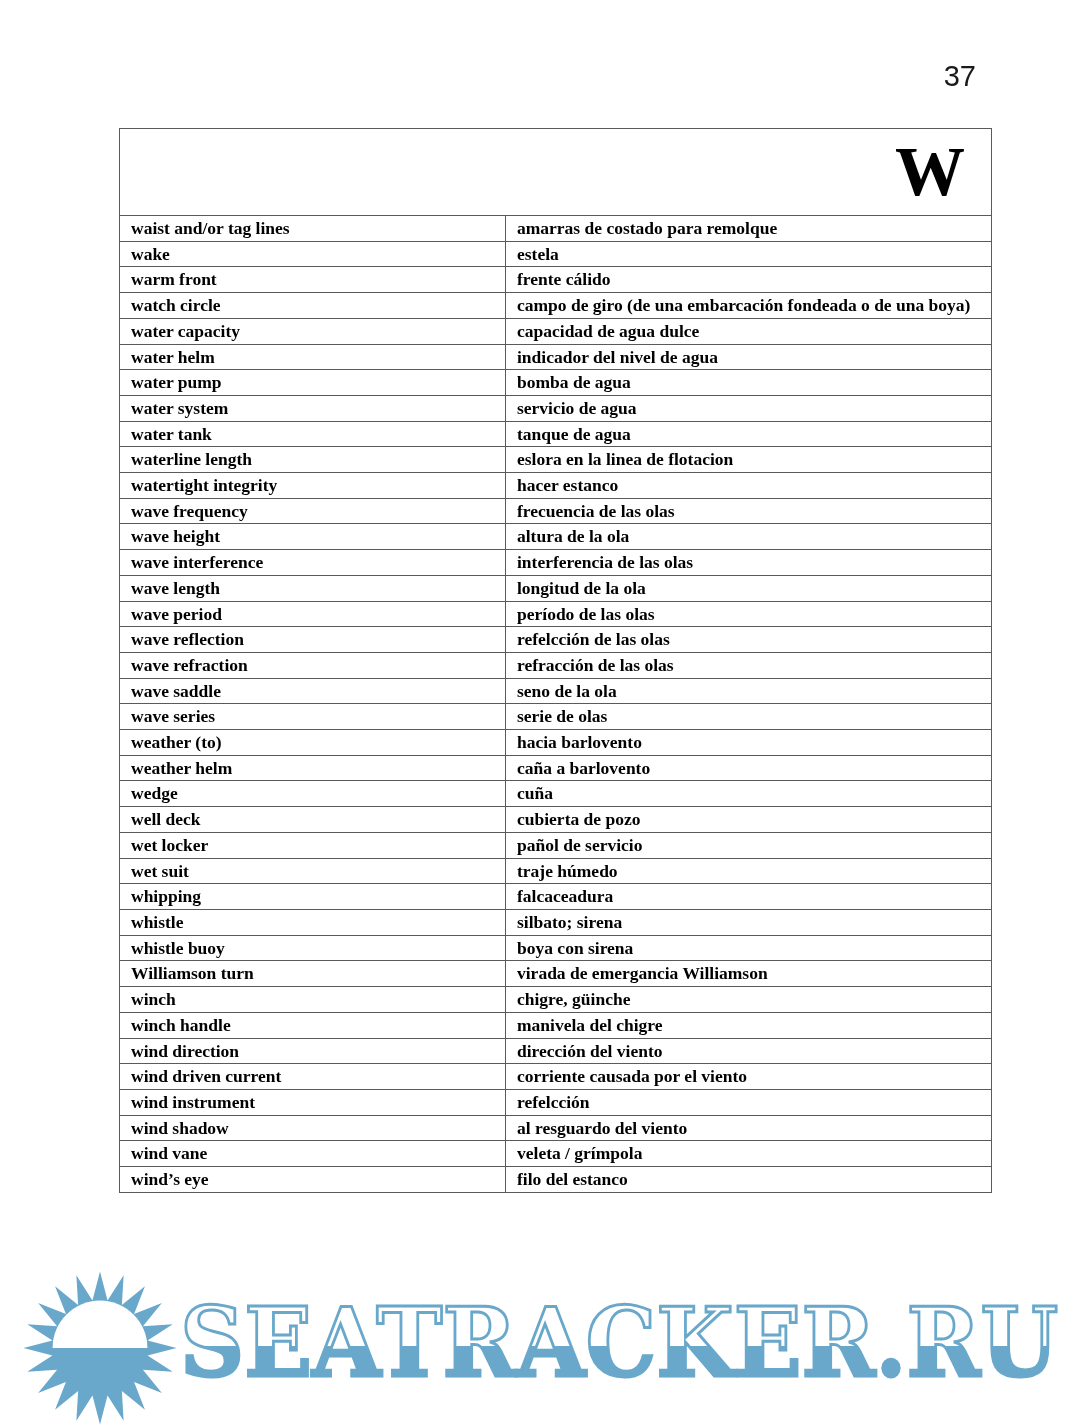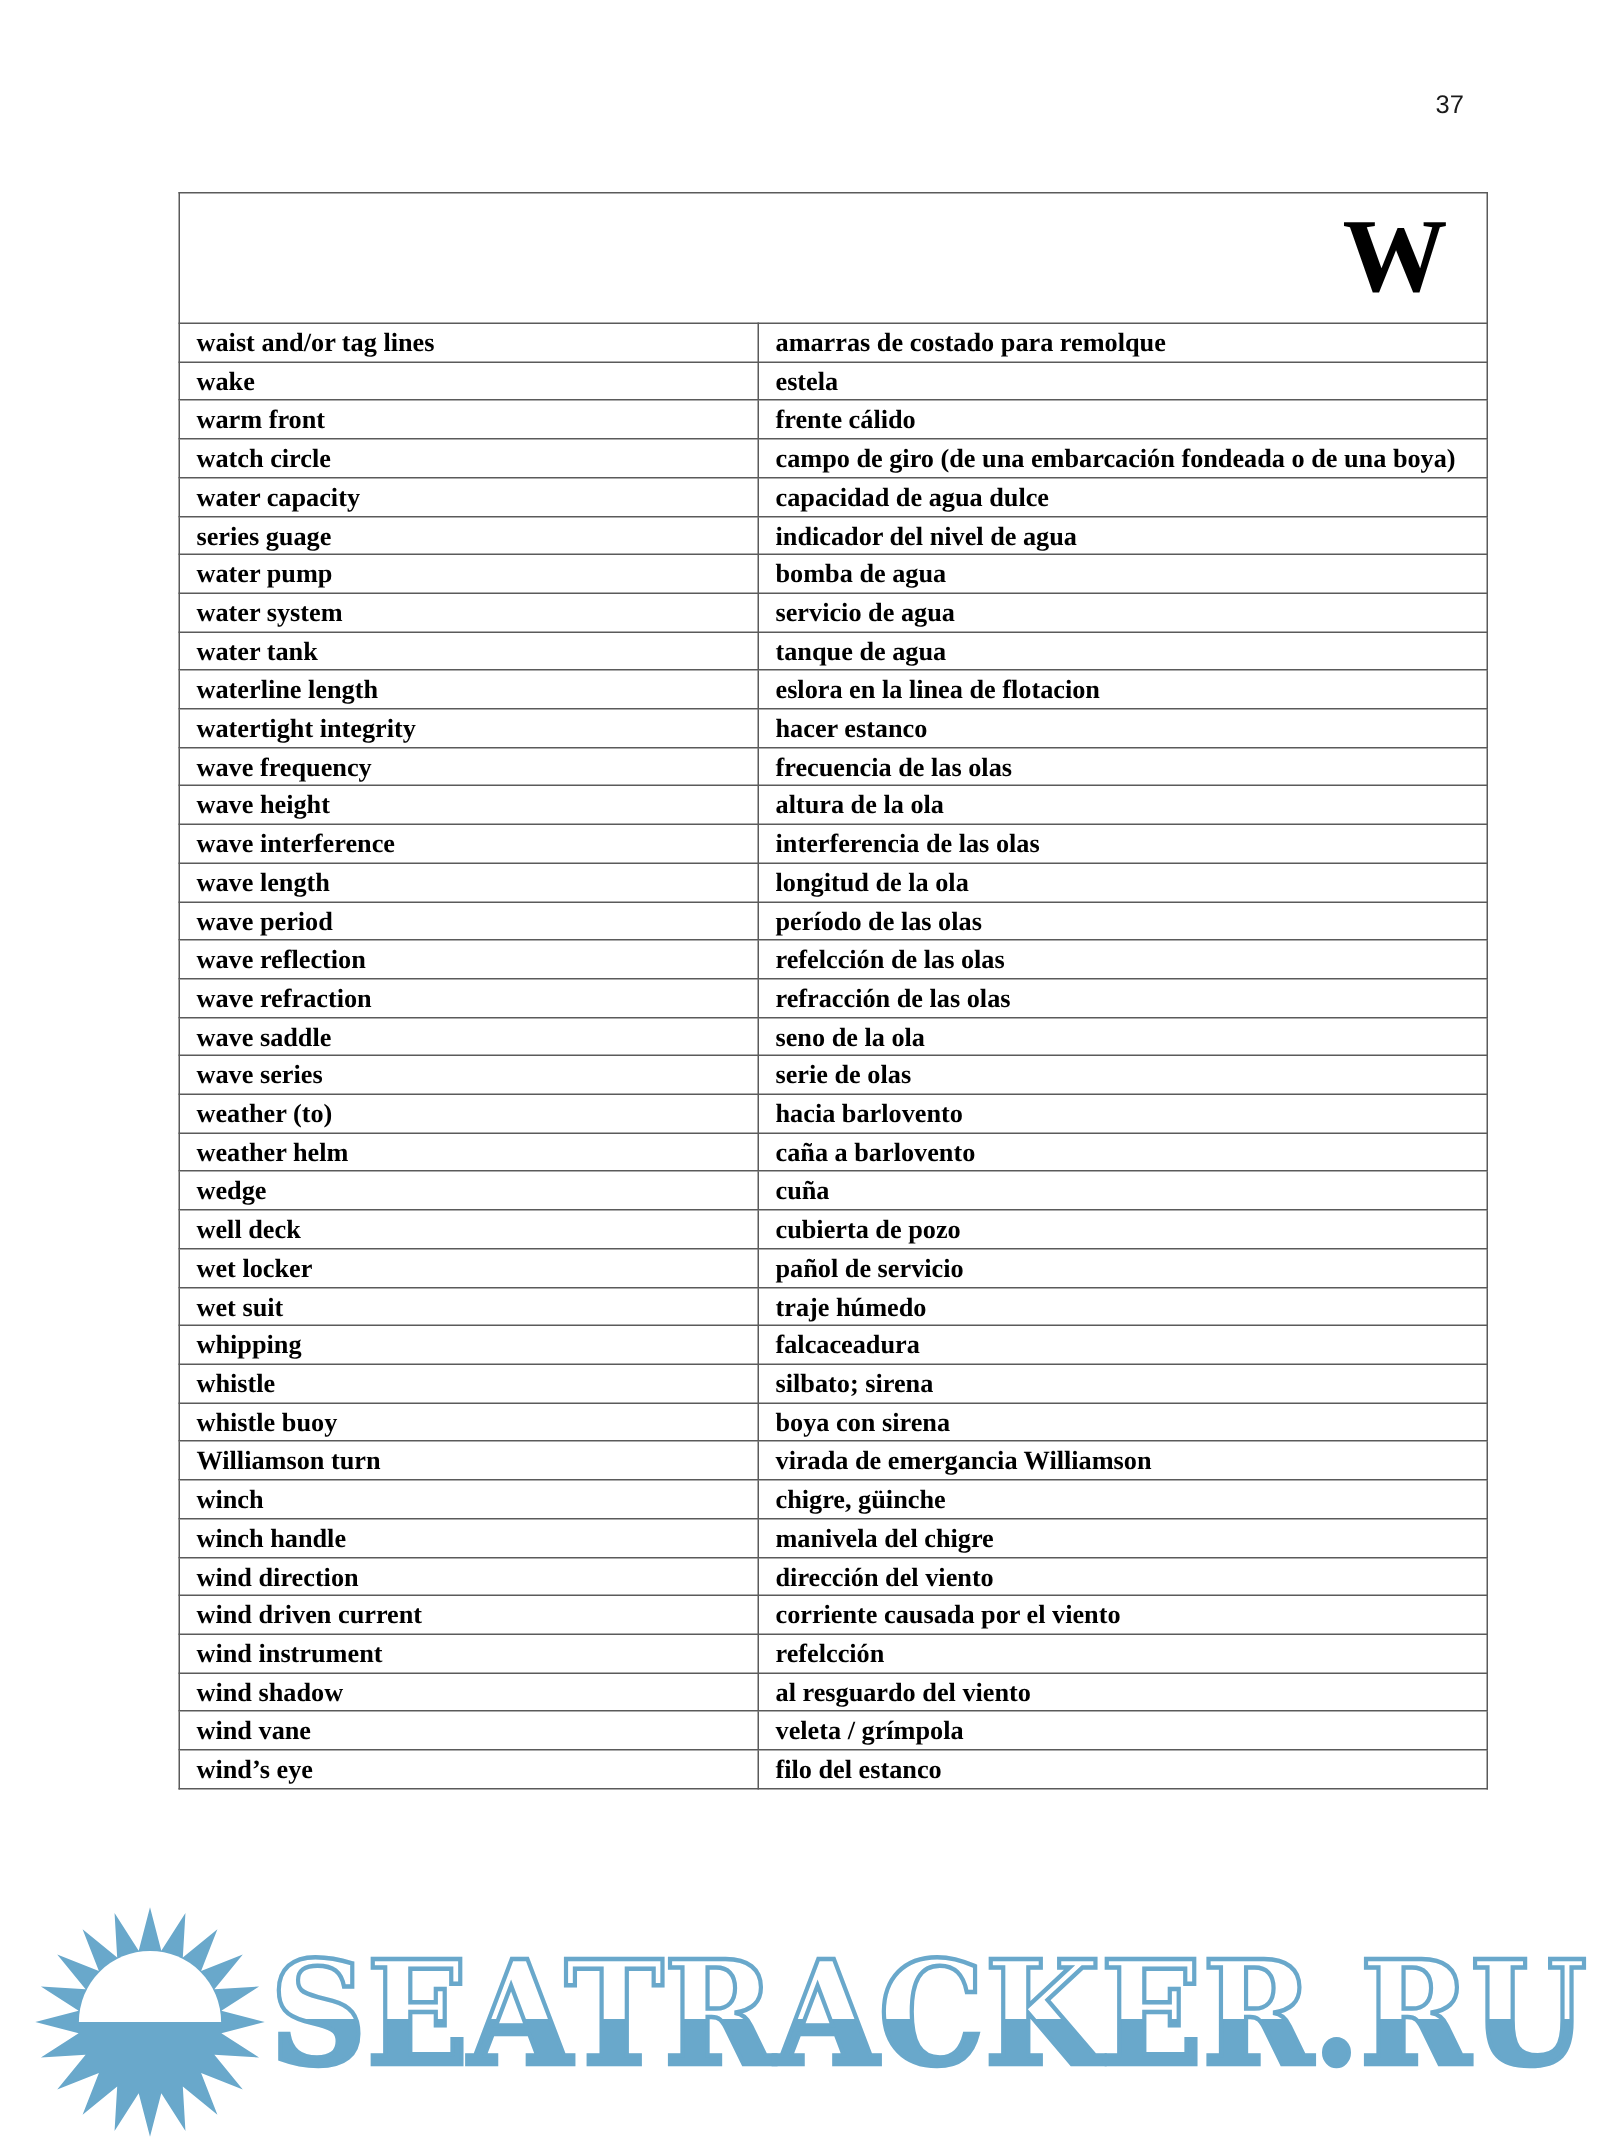--- a/index.html
+++ b/index.html
@@ -8,21 +8,21 @@
     background:#ffffff;
     font-family:"Liberation Serif", serif;
     position:relative;
     overflow:hidden;
     color:#000;
   }
   .page-number {
     position:absolute;
     top:60px; right:104px;
     font-family:"Liberation Sans", sans-serif;
-    font-size:17px;
+    font-size:29px;
     color:#1a1a1a;
   }
   table.glossary {
     position:absolute;
     left:119px; top:128px;
     width:872px;
     border-collapse:collapse;
     table-layout:fixed;
   }
   .header-cell {
@@ -89,21 +89,21 @@
       </tr>
       <tr>
         <td class="cell">watch circle</td>
         <td class="cell">campo de giro (de una embarcación fondeada o de una boya)</td>
       </tr>
       <tr>
         <td class="cell">water capacity</td>
         <td class="cell">capacidad de agua dulce</td>
       </tr>
       <tr>
-        <td class="cell">series guage</td>
+        <td class="cell">water helm</td>
         <td class="cell">indicador del nivel de agua</td>
       </tr>
       <tr>
         <td class="cell">water pump</td>
         <td class="cell">bomba de agua</td>
       </tr>
       <tr>
         <td class="cell">water system</td>
         <td class="cell">servicio de agua</td>
       </tr>

